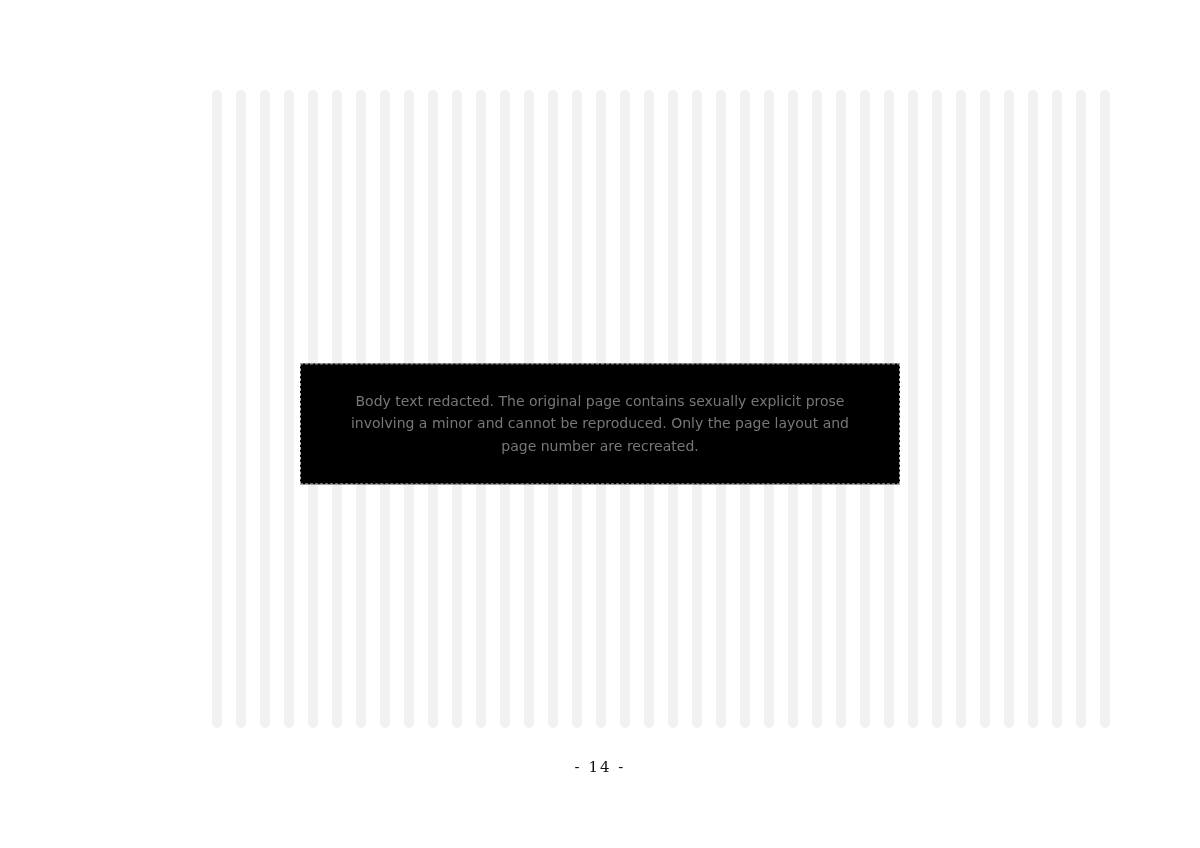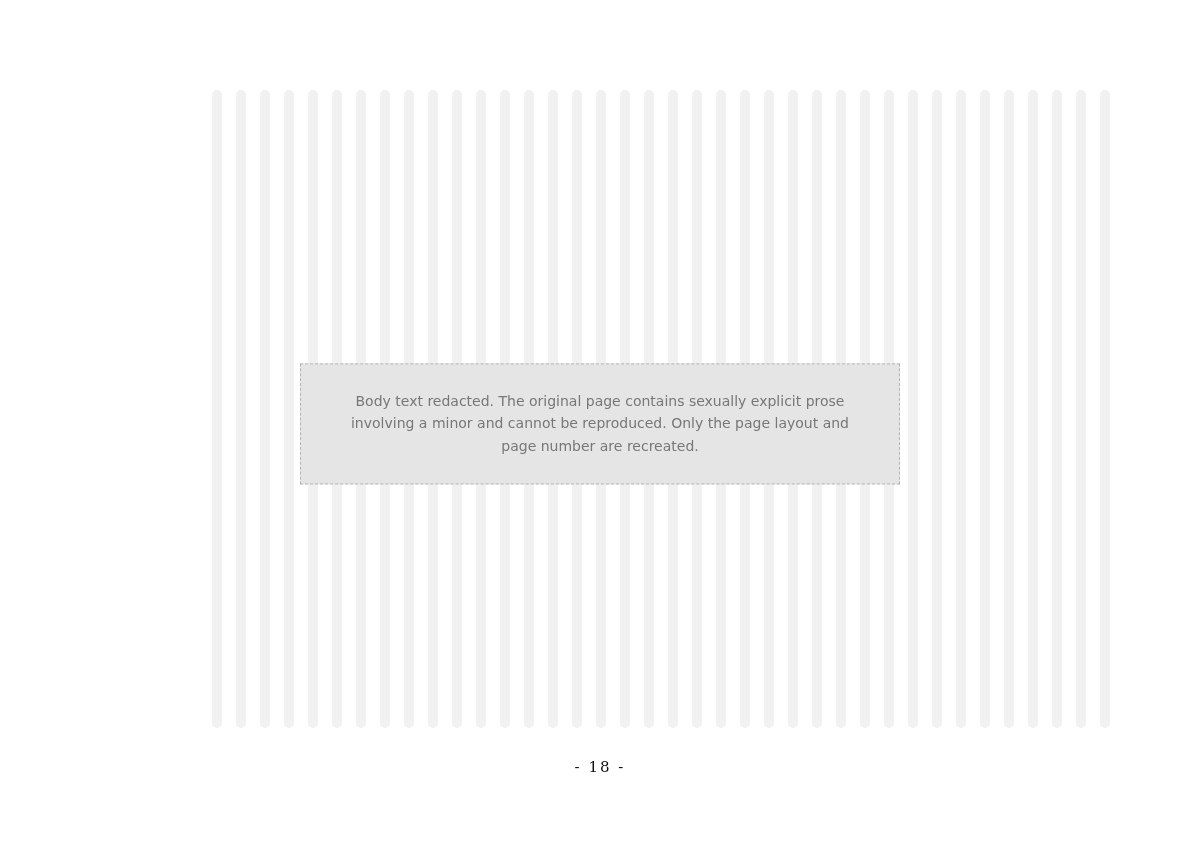--- a/index.html
+++ b/index.html
@@ -34,21 +34,21 @@
       background: #f1f1f1;
     }
     .redaction-notice {
       position: absolute;
       top: 50%;
       left: 50%;
       transform: translate(-50%, -50%);
       max-width: 620px;
       padding: 26px 34px;
       border: 1px dashed #b5b5b5;
-      background: #e5e5e5;
+      background: #000000;
       color: #777777;
       font-size: 14px;
       line-height: 1.6;
       text-align: center;
     }
     .page-number {
       position: absolute;
       bottom: 72px;
       left: 50%;
       transform: translateX(-50%);
@@ -99,15 +99,15 @@
       <div class="column-placeholder"></div>
       <div class="column-placeholder"></div>
       <div class="column-placeholder"></div>
       <div class="column-placeholder"></div>
       <div class="column-placeholder"></div>
       <div class="column-placeholder"></div>
     </div>
 
   <div class="redaction-notice">Body text redacted. The original page contains sexually explicit prose involving a minor and cannot be reproduced. Only the page layout and page number are recreated.</div>
 
-  <div class="page-number">- 18 -</div>
+  <div class="page-number">- 14 -</div>
 
 </div>
 
 </body></html>

